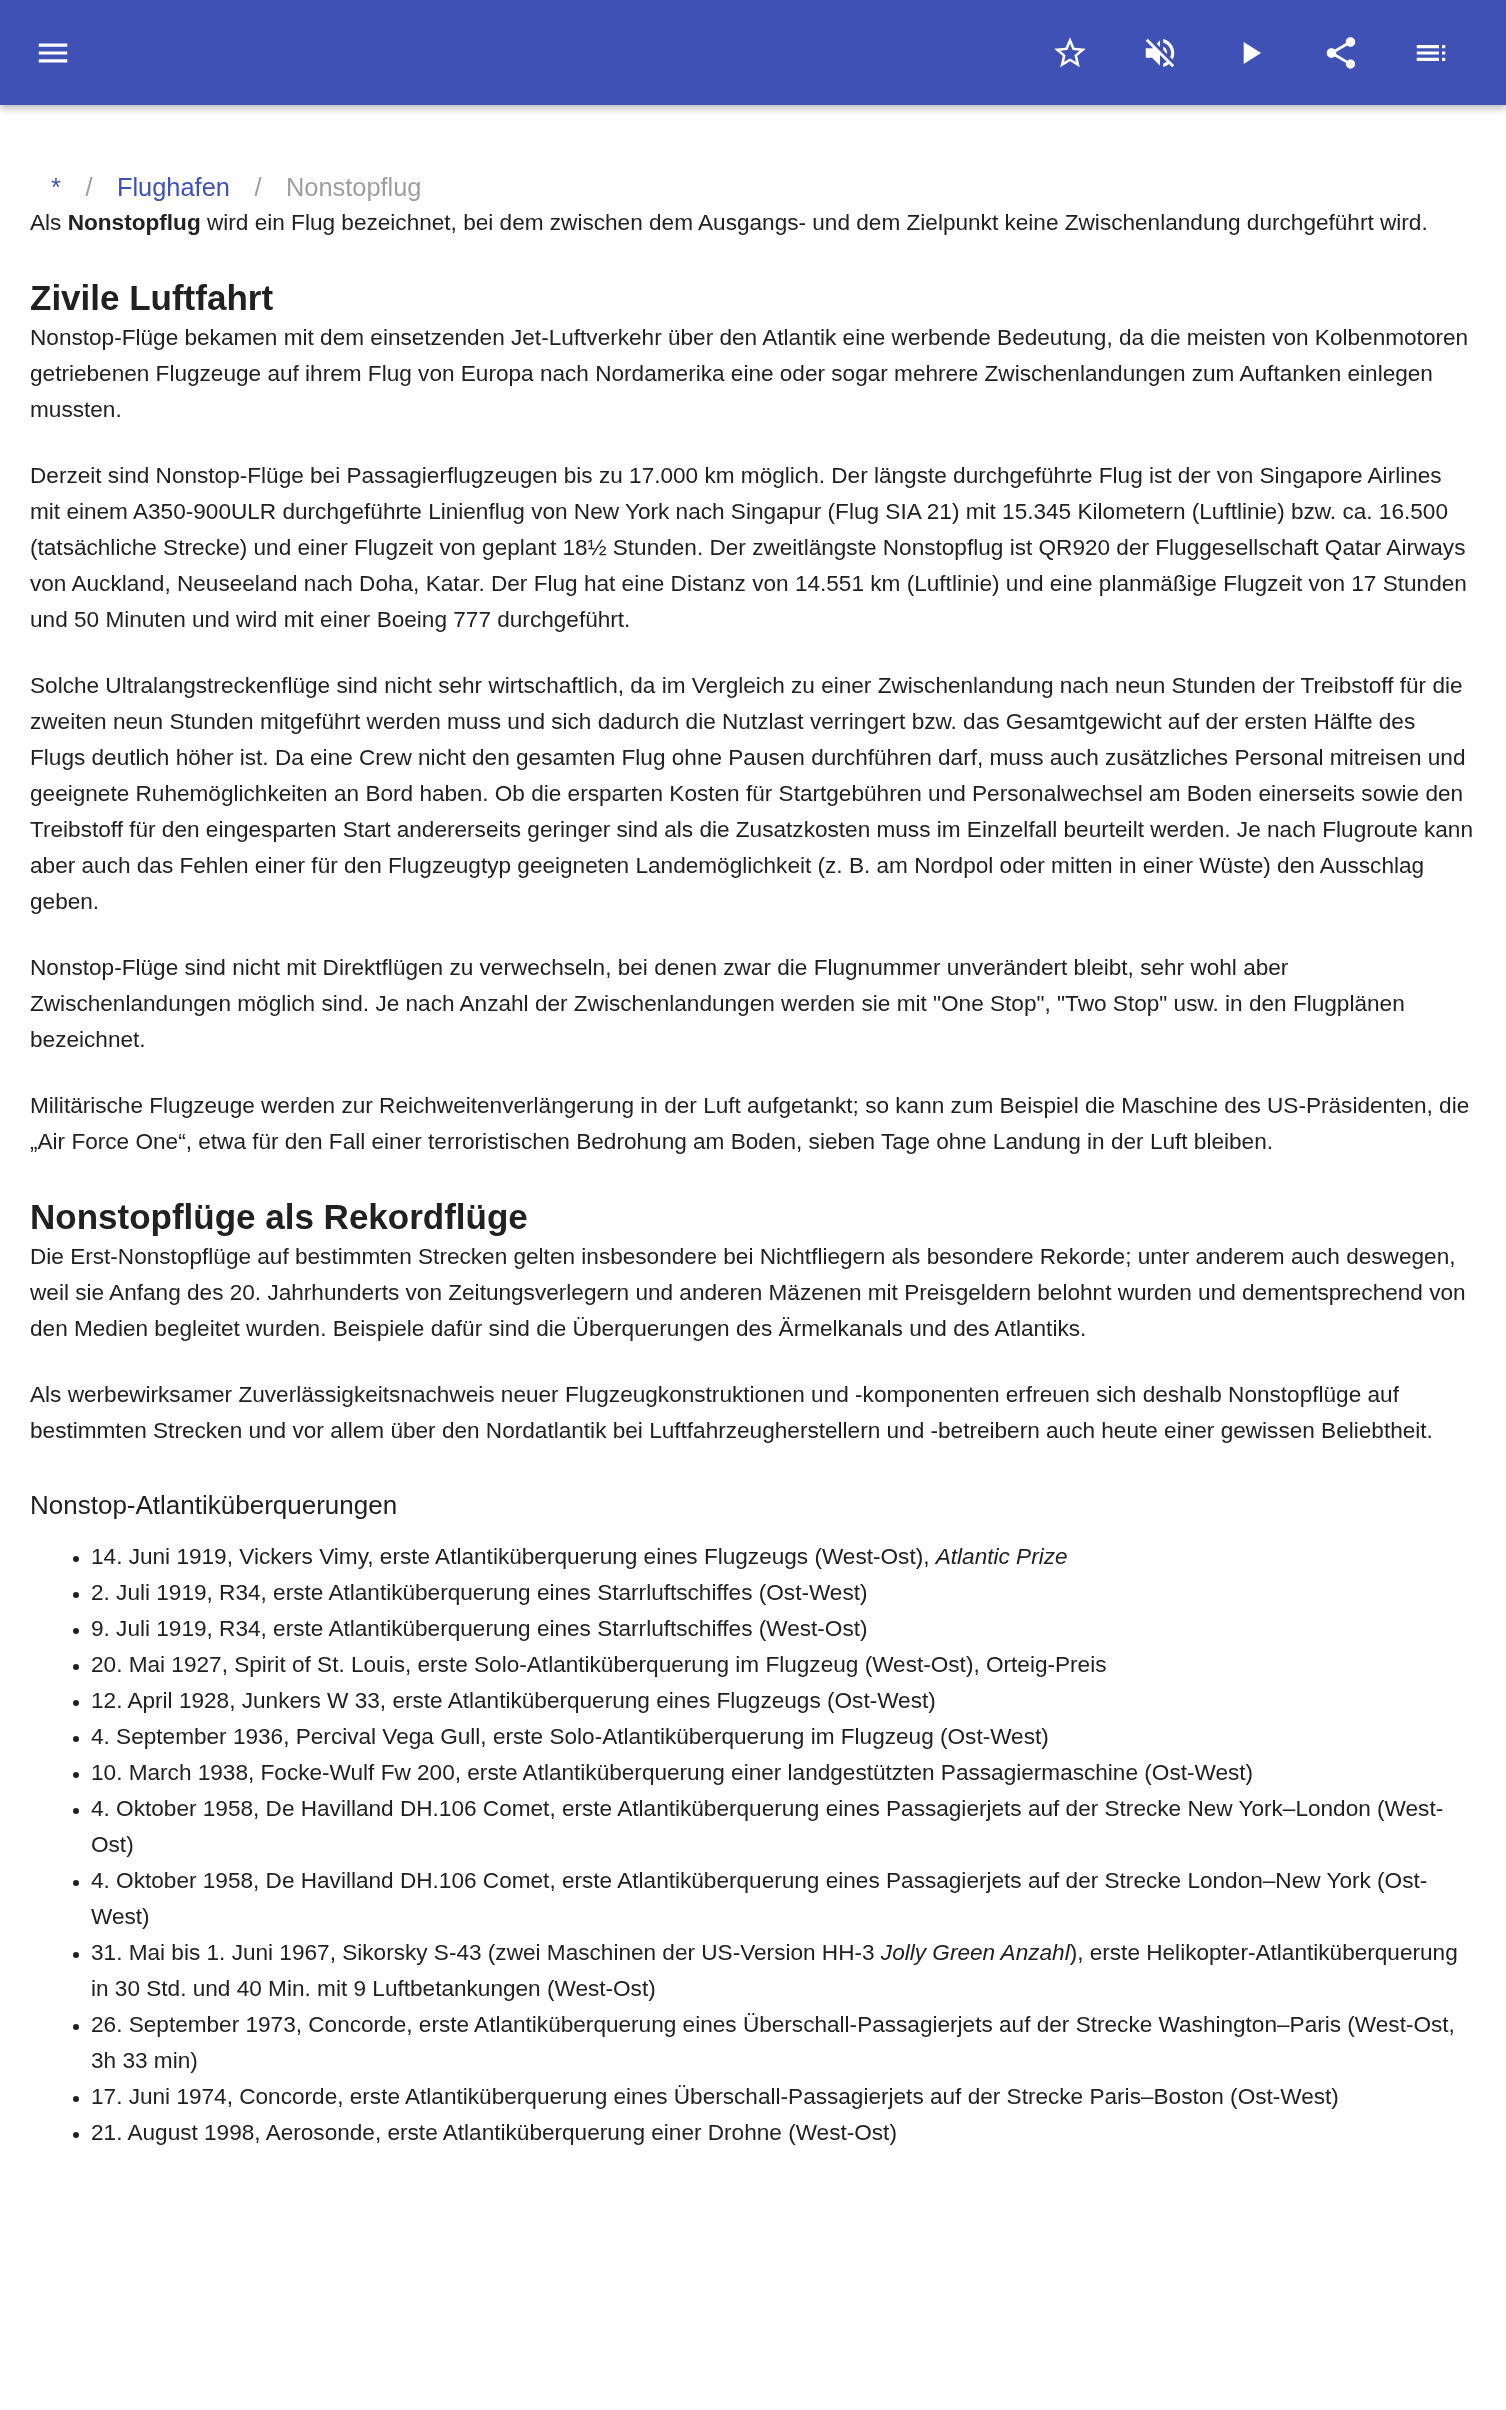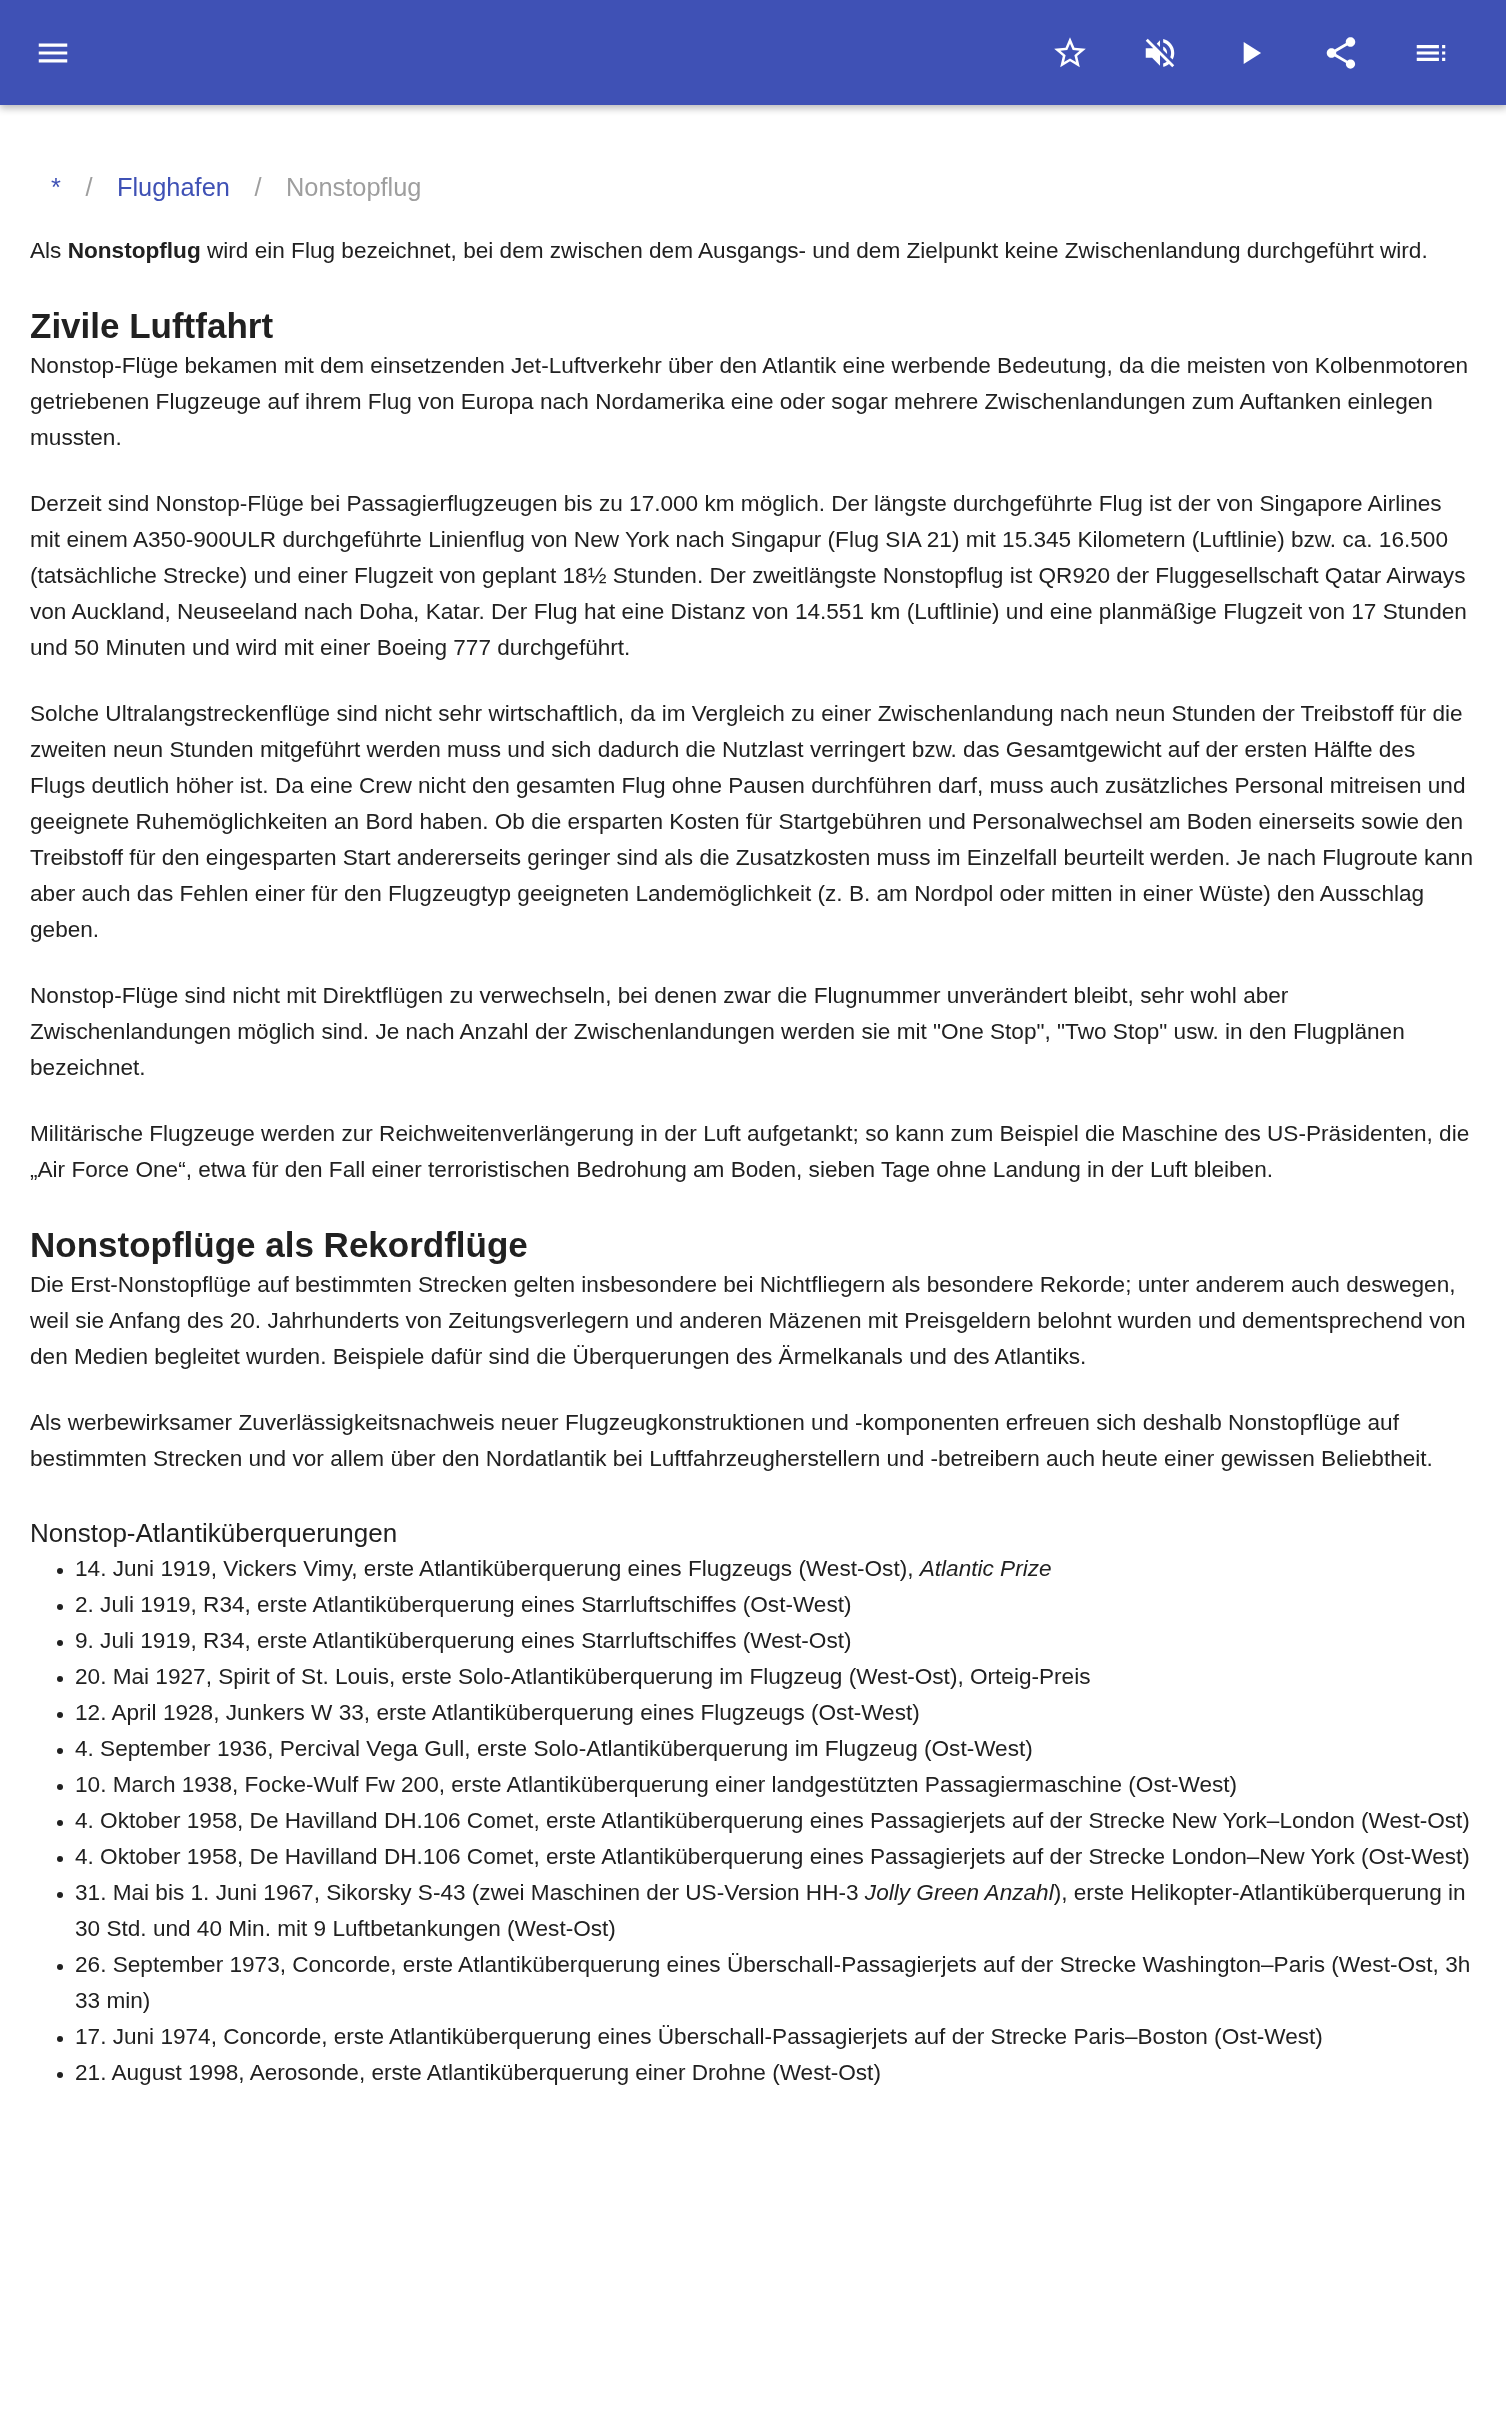--- a/index.html
+++ b/index.html
@@ -10,24 +10,24 @@
   .appbar .btn { position: absolute; top: 22.6px; width: 60px; height: 60px;
                  display: flex; align-items: center; justify-content: center; cursor: pointer; }
   .appbar svg { width: 38px; height: 38px; fill: #ffffff; }
   .content { position: absolute; left: 30px; top: 105px; width: 1446px; }
   .breadcrumb { margin-top: 64px; height: 36px; font-size: 25.4px; line-height: 36px;
                 display: flex; align-items: center; padding-left: 21px; }
   .breadcrumb .crumb-link { color: #3F51B5; text-decoration: none; }
   .breadcrumb .sep { color: #9e9e9e; margin: 0 24.5px; }
   .breadcrumb .current { color: #9e9e9e; }
   p { font-size: 22.6px; line-height: 36px; margin: 0 0 30px 0; }
-  p.intro { margin-top: 28px; }
+  p.intro { }
   h2 { font-size: 35px; line-height: 41px; font-weight: bold; margin: 36px 0 1.9px 0; }
   h3 { font-size: 26px; line-height: 36px; font-weight: normal; margin: 38px 0 0 0; }
-  ul { margin: 0; padding-left: 45px; font-size: 22.6px; line-height: 36px; }
+  ul { margin: 16px; padding-left: 45px; font-size: 22.6px; line-height: 36px; }
   ul li { margin: 0; }
   ul li::marker { font-size: 19px; }
 </style>
 </head>
 <body>
 
 <header class="appbar">
   <div class="btn" style="left:22.6px;">
     <svg viewBox="0 0 24 24">
         <path d="M3 6h18v2H3zm0 5h18v2H3zm0 5h18v2H3z"></path>

